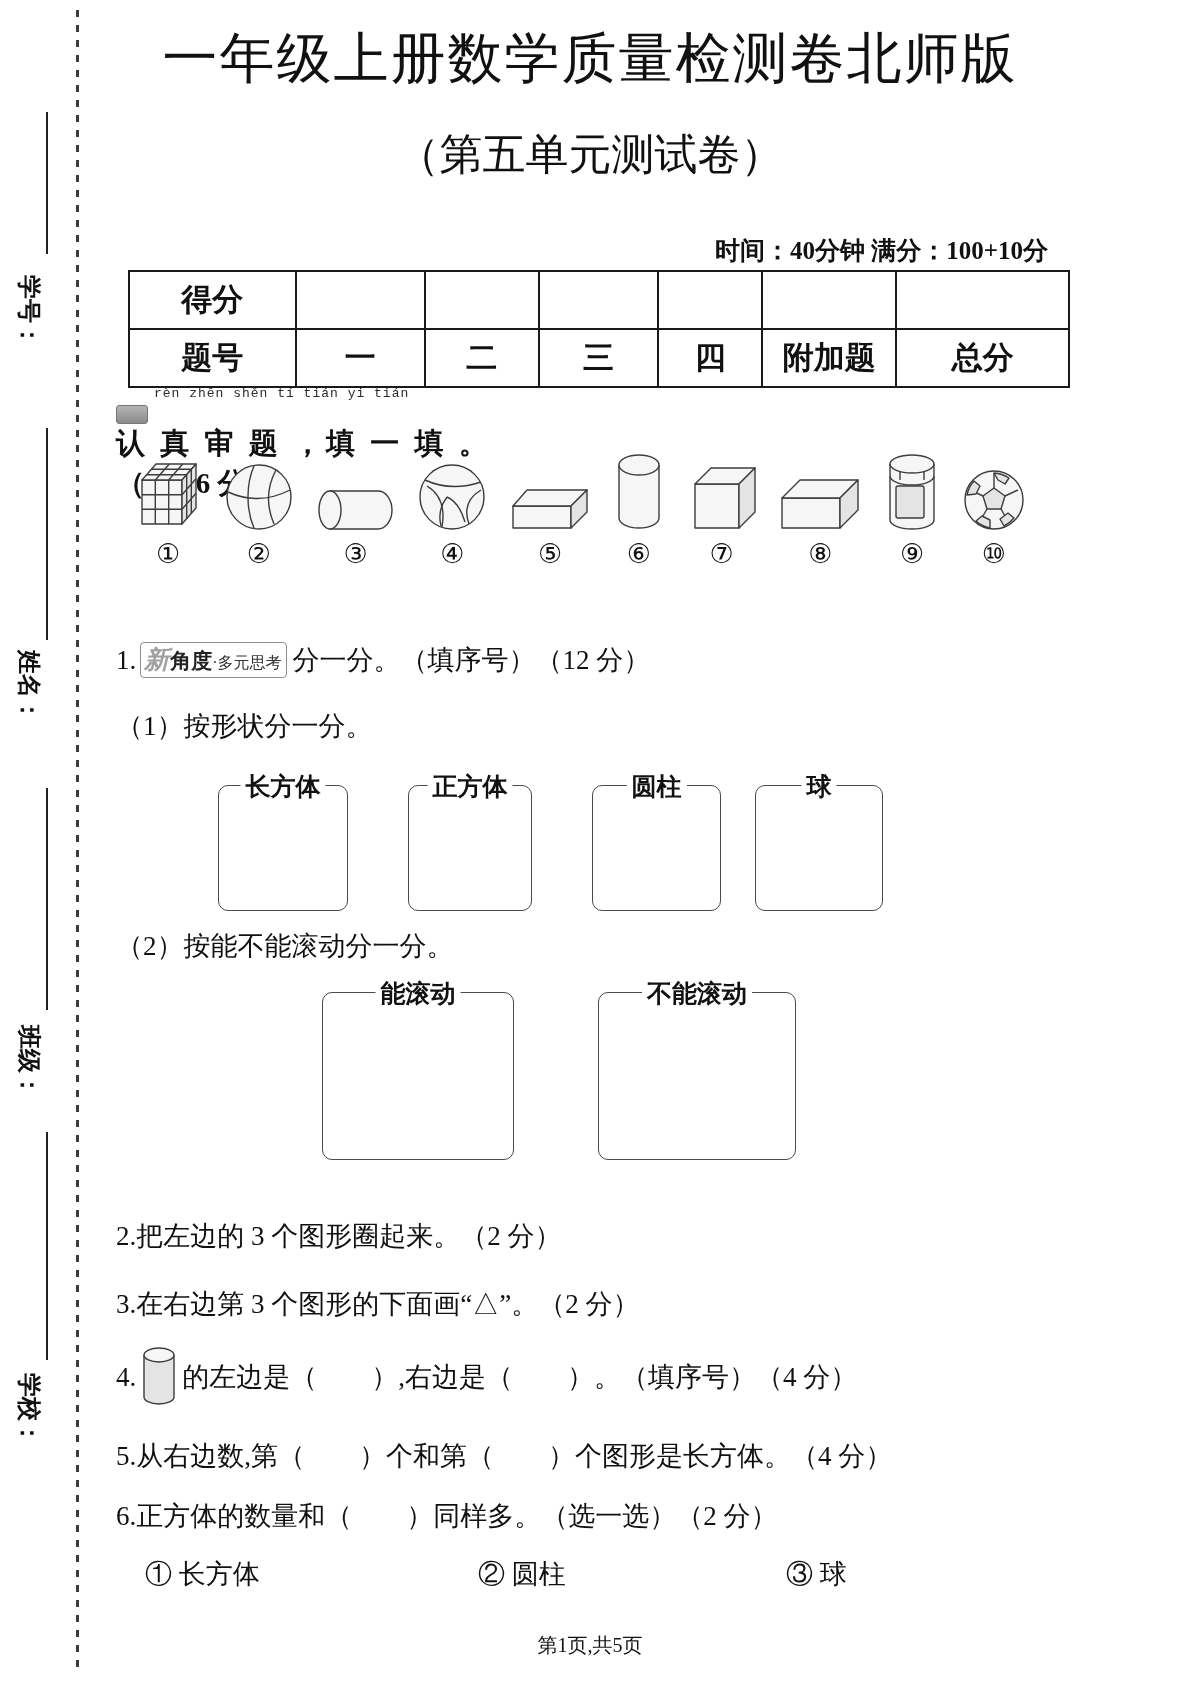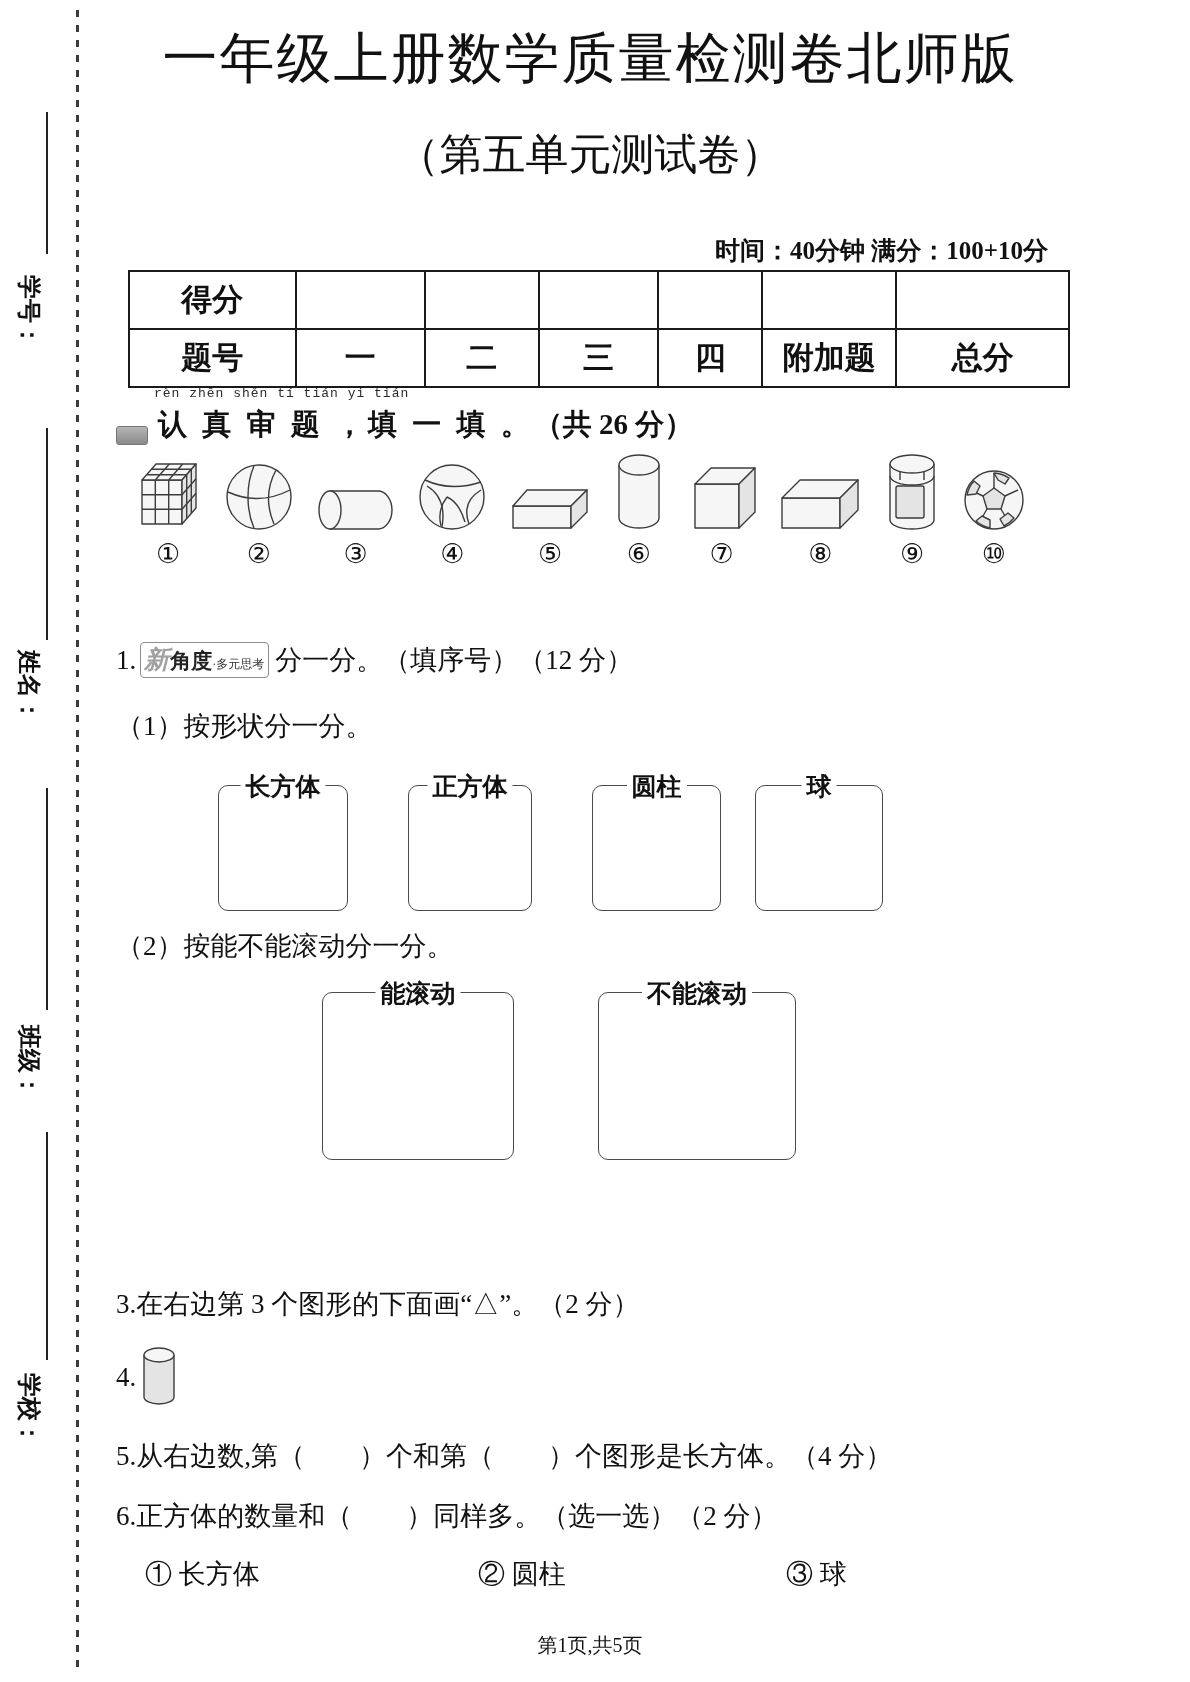--- a/index.html
+++ b/index.html
@@ -23,42 +23,42 @@
     font-size:43px;font-weight:normal;}
   .meta{position:absolute;top:234px;left:0;width:100%;text-align:right;
     padding-right:22px;box-sizing:border-box;font-size:25px;font-weight:bold;}
   
   table.score{position:absolute;top:270px;left:18px;border-collapse:collapse;}
   table.score td{border:2px solid #1a1a1a;height:56px;text-align:center;
     font-size:31px;font-weight:bold;padding:0;}
   
   .pinyin{position:absolute;top:386px;left:44px;font-family:Liberation Mono, monospace;
     font-size:13px;color:#2b2b2b;letter-spacing:1px;}
-  .sec-head{position:absolute;top:405px;left:6px;display:flex;align-items:flex-end;
-    font-size:29px;font-weight:bold;}
+  .sec-head{position:absolute;top:405px;left:6px;display:flex;align-items:flex-start;
+    font-size:29px;font-weight:bold;flex-direction:column;}
   .sec-icon{display:inline-block;width:30px;height:17px;background:linear-gradient(#b5b5b5,#8a8a8a);
     border-radius:3px;margin-right:10px;border:1px solid #777;}
   .sec-main{letter-spacing:4px;}
   
   .shapes{position:absolute;top:452px;left:24px;width:892px;display:flex;
     justify-content:space-between;align-items:flex-end;}
   .shape-cell{display:flex;flex-direction:column;align-items:center;}
   .shape-cell svg{display:block;}
   .shape-num{font-size:27px;margin-top:6px;}
   .ln{fill:none;stroke:#3c3c3c;stroke-width:1.4;stroke-linejoin:round;}
   .fl{fill:#f6f6f6;stroke:#3c3c3c;stroke-width:1.4;stroke-linejoin:round;}
   .fd{fill:#e4e4e4;stroke:#3c3c3c;stroke-width:1.4;stroke-linejoin:round;}
   
   .q{position:absolute;left:6px;font-size:27px;white-space:nowrap;}
   .q1row{display:flex;align-items:center;}
   .badge{display:inline-flex;align-items:baseline;border:1.5px solid #8d8d8d;
     border-radius:4px;padding:0 4px 1px 3px;margin:0 6px 0 4px;background:#fff;}
   .badge .b-new{font-size:25px;font-weight:bold;font-style:italic;color:#a0a0a0;margin-right:1px;}
   .badge .b-angle{font-size:21px;font-weight:bold;color:#222;}
-  .badge .b-think{font-size:12px;color:#333;}
+  .badge .b-think{font-size:16px;color:#333;}
   
   .boxwrap{position:absolute;left:0;width:960px;}
   .cbox{position:absolute;border:1.6px solid #4a4a4a;border-radius:10px;background:#fff;}
   .cbox .blabel{position:absolute;top:-16px;left:50%;transform:translateX(-50%);
     background:#fff;padding:0 5px;font-size:25px;font-weight:bold;white-space:nowrap;}
   .q4row{display:flex;align-items:center;}
   .q4row svg{margin:0 4px;}
   .opt{position:absolute;font-size:27px;white-space:nowrap;}
   .footer{position:absolute;top:1632px;left:0;width:100%;text-align:center;font-size:20px;}
 </style>
@@ -237,28 +237,30 @@
 
     <div class="boxwrap" style="top:992px;height:175px">
       <div class="cbox" style="left:212px;width:190px;height:166px">
         <span class="blabel">能滚动</span>
       </div>
       <div class="cbox" style="left:488px;width:196px;height:166px">
         <span class="blabel">不能滚动</span>
       </div>
     </div>
 
+    <div class="q" style="top:1218px">2.把左边的 3 个图形圈起来。（2 分）</div>
     <div class="q" style="top:1286px">3.在右边第 3 个图形的下面画“△”。（2 分）</div>
 
     <div class="q q4row" style="top:1345px">
       <span>4.</span>
       <svg width="38" height="64" viewBox="0 0 38 64">
         <path class="fd" d="M4,10 L4,52 A15,7 0 0 0 34,52 L34,10"></path>
         <ellipse class="fl" cx="19" cy="10" rx="15" ry="7"></ellipse>
       </svg>
+      <span>的左边是（　　）,右边是（　　）。（填序号）（4 分）</span>
     </div>
 
     <div class="q" style="top:1438px">5.从右边数,第（　　）个和第（　　）个图形是长方体。（4 分）</div>
     <div class="q" style="top:1498px">6.正方体的数量和（　　）同样多。（选一选）（2 分）</div>
 
     <div>
       <span class="opt" style="top:1556px;left:35px">① 长方体</span>
       <span class="opt" style="top:1556px;left:368px">② 圆柱</span>
       <span class="opt" style="top:1556px;left:676px">③ 球</span>
     </div>

